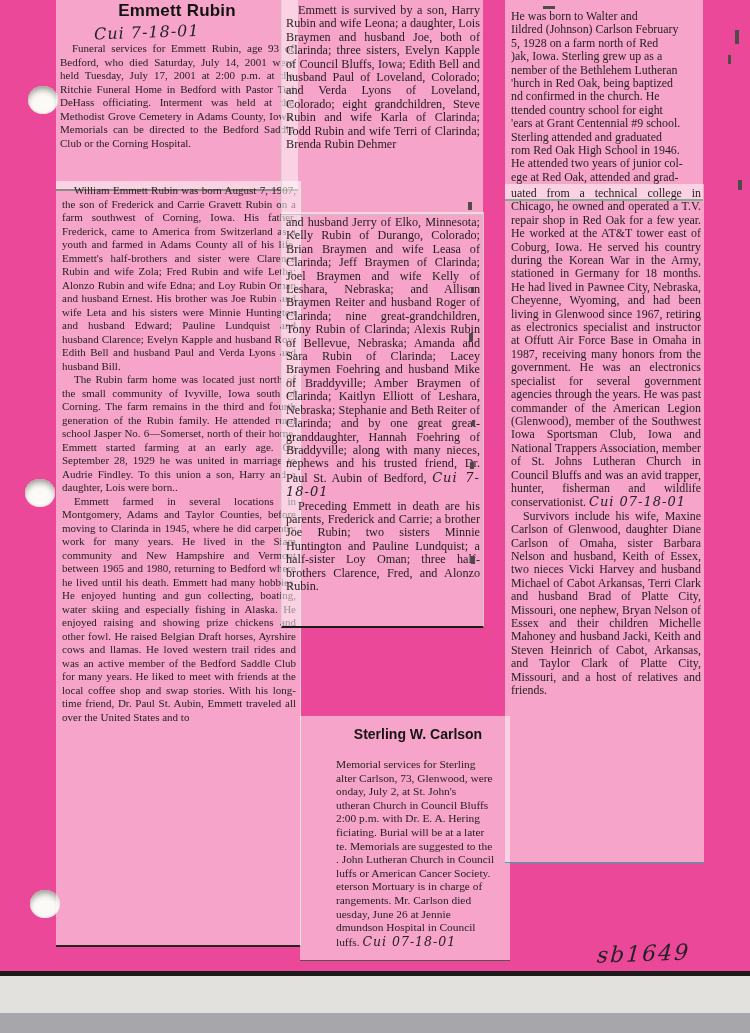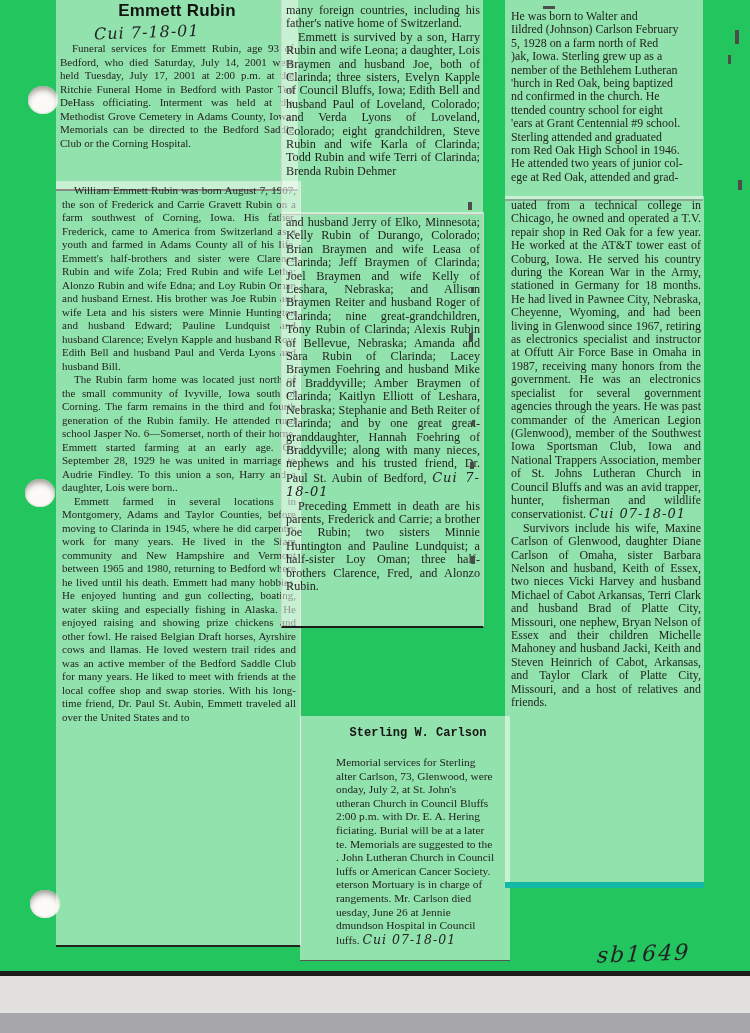--- a/index.html
+++ b/index.html
@@ -1,36 +1,36 @@
 <!DOCTYPE html>
 <html><head>
 <meta charset="utf-8">
 <style>
   html,body { margin:0; padding:0; }
   body { background:#8e8e92; font-family:"Liberation Serif", serif; }
   #page {
     position:relative; width:750px; height:1033px;
-    background:#22c55e; overflow:hidden;
+    background:#ec4899; overflow:hidden;
   }
   .clip { position:absolute; overflow:hidden; background:rgba(255,255,252,0.5); }
   .np {
     font-family:"Liberation Serif", serif;
     color:#201f1c; text-align:justify; margin:0;
   }
   .col-left  .np { font-size:11px; line-height:13.5px; }
   .col-mid   .np { font-size:12.2px; line-height:13.4px; }
   .col-right .np { font-size:11.9px; line-height:13.4px; }
   .indent { text-indent:12px; }
   .pre { white-space:pre-line; text-align:left; }
   .headline {
     font-family:"Liberation Sans", sans-serif; font-weight:bold;
     text-align:center; color:#141413; margin:0;
   }
   .headline.big { font-size:17px; letter-spacing:.2px; }
-  .headline.med { font-size:12px;font-family:Liberation Mono, monospace; }
+  .headline.med { font-size:14px; }
   .hand {
     font-family:"DejaVu Serif", serif; font-style:italic;
     color:#232326; letter-spacing:1px;
   }
   .hand.block { position:absolute; transform:rotate(-2deg) skewX(-6deg); }
   .hole {
     position:absolute; width:30px; height:28px; border-radius:50%;
     background:#fbfaf7;
     box-shadow: inset 0 5px 6px -2px #97968f, inset 0 -1px 2px #e4e3de;
   }
@@ -54,21 +54,20 @@
     <p class="np indent">Funeral services for Emmett Rubin, age 93 of Bedford, who died Saturday, July 14, 2001 were held Tuesday, July 17, 2001 at 2:00 p.m. at the Ritchie Funeral Home in Bedford with Pastor Ted DeHass officiating. Interment was held at the Methodist Grove Cemetery in Adams County, Iowa. Memorials can be directed to the Bedford Saddle Club or the Corning Hospital.</p>
   </div>
 
   <div class="clip col-left" style="left:56px; top:181px; width:234px; height:761px; border-bottom:2px solid #24231f; border-right:1px solid #d3d2cc; padding:3px 4px 0 6px;">
     <p class="np indent">William Emmett Rubin was born August 7, 1907, the son of Frederick and Carrie Gravett Rubin on a farm southwest of Corning, Iowa. His father, Frederick, came to America from Switzerland as a youth and farmed in Adams County all of his life. Emmett's half-brothers and sister were Clarence Rubin and wife Zola; Fred Rubin and wife Letha; Alonzo Rubin and wife Edna; and Loy Rubin Oman and husband Ernest. His brother was Joe Rubin and wife Leta and his sisters were Minnie Huntington and husband Edward; Pauline Lundquist and husband Clarence; Evelyn Kapple and husband Roy; Edith Bell and husband Paul and Verda Lyons and husband Bill.</p>
     <p class="np indent">The Rubin farm home was located just north of the small community of Ivyville, Iowa south of Corning. The farm remains in the third and fourth generation of the Rubin family. He attended rural school Jasper No. 6—Somerset, north of their home. Emmett started farming at an early age. On September 28, 1929 he was united in marriage to Audrie Findley. To this union a son, Harry and a daughter, Lois were born..</p>
     <p class="np indent">Emmett farmed in several locations in Montgomery, Adams and Taylor Counties, before moving to Clarinda in 1945, where he did carpentry work for many years. He lived in the Siam community and New Hampshire and Vermont between 1965 and 1980, returning to Bedford where he lived until his death. Emmett had many hobbies. He enjoyed hunting and gun collecting, boating, water skiing and especially fishing in Alaska. He enjoyed raising and showing prize chickens and other fowl. He raised Belgian Draft horses, Ayrshire cows and llamas. He loved western trail rides and was an active member of the Bedford Saddle Club for many years. He liked to meet with friends at the local coffee shop and swap stories. With his long-time friend, Dr. Paul St. Aubin, Emmett traveled all over the United States and to</p>
   </div>
 
   <div class="clip col-mid" style="left:281px; top:0; width:194px; height:210px; border-bottom:1px solid #8b8a85; border-left:1px solid #d6d5cf; padding:4px 3px 0 4px;">
-    <p class="np">many foreign countries, including his father's native home of Switzerland.</p>
     <p class="np indent">Emmett is survived by a son, Harry Rubin and wife Leona; a daughter, Lois Braymen and husband Joe, both of Clarinda; three sisters, Evelyn Kapple of Council Bluffs, Iowa; Edith Bell and husband Paul of Loveland, Colorado; and Verda Lyons of Loveland, Colorado; eight grandchildren, Steve Rubin and wife Karla of Clarinda; Todd Rubin and wife Terri of Clarinda; Brenda Rubin Dehmer</p>
   </div>
 
   <div class="clip col-mid" style="left:281px; top:212px; width:194px; height:410px; border-bottom:2px solid #1b1a18; border-left:1px solid #d6d5cf; border-right:1px solid #cfceca; padding:4px 3px 0 4px;">
     <p class="np">
       <span>and husband Jerry of Elko, Minnesota; Kelly Rubin of Durango, Colorado; Brian Braymen and wife Leasa of Clarinda; Jeff Braymen of Clarinda; Joel Braymen and wife Kelly of Leshara, Nebraska; and Allison Braymen Reiter and husband Roger of Clarinda; nine great-grandchildren, Tony Rubin of Clarinda; Alexis Rubin of Bellevue, Nebraska; Amanda and Sara Rubin of Clarinda; Lacey Braymen Foehring and husband Mike of Braddyville; Amber Braymen of Clarinda; Kaitlyn Elliott of Leshara, Nebraska; Stephanie and Beth Reiter of Clarinda; and by one great great-granddaughter, Hannah Foehring of Braddyville; along with many nieces, nephews and his trusted friend, Dr. Paul St. Aubin of Bedford,</span>
       <span class="hand" style="font-size:13px;">Cui 7-18-01</span>
     </p>
     <p class="np indent">Preceding Emmett in death are his parents, Frederick and Carrie; a brother Joe Rubin; two sisters Minnie Huntington and Pauline Lundquist; a half-sister Loy Oman; three half-brothers Clarence, Fred, and Alonzo Rubin.</p>
   </div>
@@ -100,21 +99,21 @@
 'hurch in Red Oak, being baptized
 nd confirmed in the church. He
 ttended country school for eight
 'ears at Grant Centennial #9 school.
 Sterling attended and graduated
 rom Red Oak High School in 1946.
 He attended two years of junior col-
 ege at Red Oak, attended and grad-</p>
   </div>
 
-  <div class="clip col-right" style="left:505px; top:196px; width:190px; height:667px; border-bottom:6px solid #14b8a6; padding:3px 3px 16px 6px;">
+  <div class="clip col-right" style="left:505px; top:184px; width:190px; height:667px; border-bottom:1px solid #14b8a6; padding:3px 3px 8px 6px;">
     <p class="np">
       <span>uated from a technical college in Chicago, he owned and operated a T.V. repair shop in Red Oak for a few year. He worked at the AT&amp;T tower east of Coburg, Iowa. He served his country during the Korean War in the Army, stationed in Germany for 18 months. He had lived in Pawnee City, Nebraska, Cheyenne, Wyoming, and had been living in Glenwood since 1967, retiring as electronics specialist and instructor at Offutt Air Force Base in Omaha in 1987, receiving many honors from the government. He was an electronics specialist for several government agencies through the years. He was past commander of the American Legion (Glenwood), member of the Southwest Iowa Sportsman Club, Iowa and National Trappers Association, member of St. Johns Lutheran Church in Council Bluffs and was an avid trapper, hunter, fisherman and wildlife conservationist.</span>
       <span class="hand" style="font-size:13px;">Cui 07-18-01</span>
     </p>
     <p class="np indent">Survivors include his wife, Maxine Carlson of Glenwood, daughter Diane Carlson of Omaha, sister Barbara Nelson and husband, Keith of Essex, two nieces Vicki Harvey and husband Michael of Cabot Arkansas, Terri Clark and husband Brad of Platte City, Missouri, one nephew, Bryan Nelson of Essex and their children Michelle Mahoney and husband Jacki, Keith and Steven Heinrich of Cabot, Arkansas, and Taylor Clark of Platte City, Missouri, and a host of relatives and friends.</p>
   </div>
 
   <div class="hand block" style="left:597px; top:941px; font-size:22px; letter-spacing:2px;">sb1649</div>
 
   <div class="speck" style="left:543px; top:6px; width:12px; height:3px;"></div>

